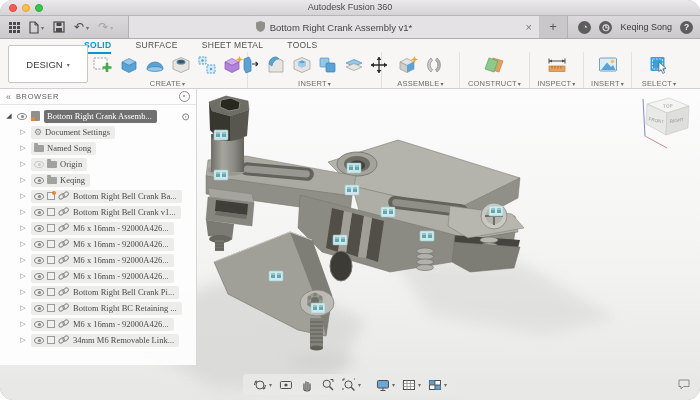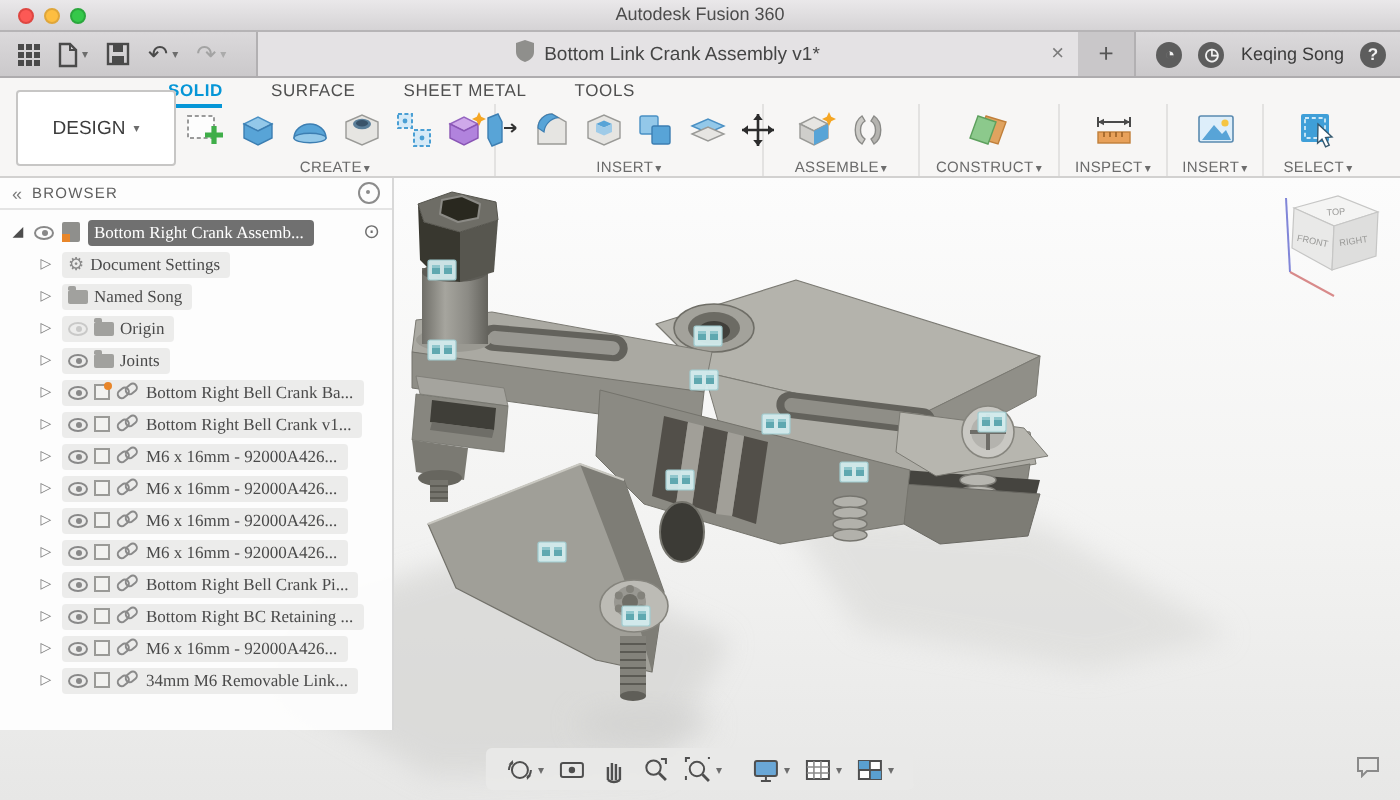--- a/index.html
+++ b/index.html
@@ -1,18 +1,18 @@
 <!DOCTYPE html>
 <html><head>
 <meta charset="utf-8">
 <style>
   html,body{margin:0;padding:0;background:#fff;}
   .screen{position:relative;width:700px;height:400px;overflow:hidden;background:#fff;
           font-family:"Liberation Sans",sans-serif;-webkit-font-smoothing:antialiased;
-          box-shadow:inset 0 0 0 1px #aeaeae;}
+          box-shadow:inset 0 0 0 1px #aeaeae;border-radius:13px;}
   
   .titlebar{position:absolute;top:0;left:0;right:0;height:15px;
             background:linear-gradient(#eae8ea,#d5d3d5);border-bottom:1px solid #b6b4b6;}
   .title{font-size:9px;line-height:15px;color:#4c4c4c;text-align:center;}
   .lights{position:absolute;left:9px;top:4px;display:flex;gap:5px;}
   .light{width:8px;height:8px;border-radius:50%;}
   .light.r{background:#fc5955;border:1px solid #de4641;box-sizing:border-box;}
   .light.y{background:#fdbe41;border:1px solid #dfa63a;box-sizing:border-box;}
   .light.g{background:#35c84a;border:1px solid #2ba73d;box-sizing:border-box;}
   
@@ -146,21 +146,21 @@
           <span class="glyph dim">↷</span>
         </span>
     </div>
 
     <div class="doc-tab">
       <span>
         <svg width="9" height="11" viewBox="0 0 9 11">
             <path d="M4.5 0 L9 1.5 V6 C9 8.5 7 10.2 4.5 11 C2 10.2 0 8.5 0 6 V1.5 Z" fill="#8f8f8c"></path>
           </svg>
       </span>
-      <span class="doc-title">Bottom Link Crank Assembly v1*</span>
+      <span class="doc-title">Bottom Right Crank Assembly v1*</span>
       <span class="doc-close">×</span>
     </div>
     <div class="plus-tab">+</div>
 
     <div class="appbar-right">
       <span class="circ">◔</span>
       <span class="circ">◷</span>
       <span class="user">Keqing Song</span>
       <span class="circ">?</span>
     </div>
@@ -519,21 +519,21 @@
             <i class="eye dim"></i>
             <i class="folder"></i>
             <span class="lbl">Origin</span>
           </span>
       </div>
       <div class="trow">
         <span class="tri">▷</span>
         <span class="chip">
             <i class="eye"></i>
             <i class="folder"></i>
-            <span class="lbl">Joints</span>
+            <span class="lbl">Keqing</span>
           </span>
       </div>
       <div class="trow">
         <span class="tri">▷</span>
         <span class="chip">
             <i class="eye"></i>
             <i class="cube flag"></i>
             <i class="link"></i>
             <span class="lbl">Bottom Right Bell Crank Ba...</span>
           </span>

